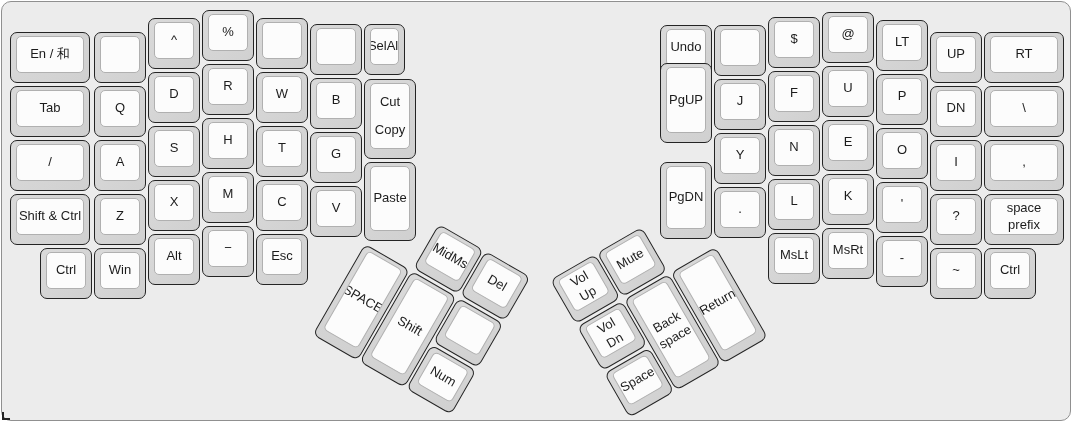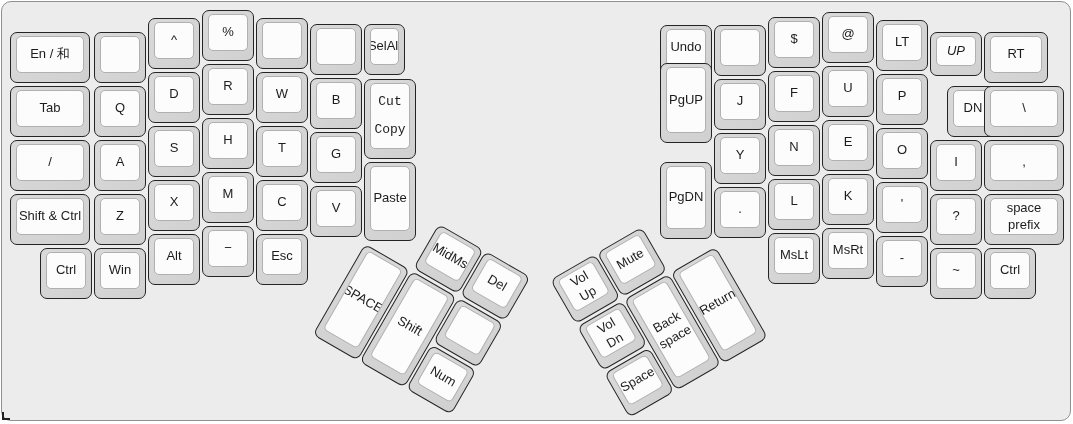--- a/index.html
+++ b/index.html
@@ -36,21 +36,21 @@
     justify-content: center;
     overflow: hidden;
   }
   .label {
     font-size: 13px;
     color: var(--label-color, #1c1c1c);
     white-space: pre-line;
     text-align: center;
     line-height: 1.25em;
   }
-  .spread .label { line-height: 2.15em; font-family: Liberation Mono, monospace; }
+  .spread .label { line-height: 2.15em; }
   .corner-mark {
     position: absolute;
     left: 0; bottom: 0;
     width: 6px; height: 6px;
     border-left: 2px solid #222;
     border-bottom: 2px solid #222;
   }
 </style>
 </head>
 <body>
@@ -323,46 +323,46 @@
       <div class="key" style="left: 874px; top: 180px; width: 52px; height: 51px;">
         <div class="cap">
           <span class="label">'</span>
         </div>
       </div>
       <div class="key" style="left: 874px; top: 234px; width: 52px; height: 51px;">
         <div class="cap">
           <span class="label">-</span>
         </div>
       </div>
-      <div class="key" style="left: 928px; top: 30px; width: 52px; height: 44px; font-style: italic;">
+      <div class="key" style="left: 928px; top: 30px; width: 52px; height: 51px;">
         <div class="cap">
           <span class="label">UP</span>
         </div>
       </div>
-      <div class="key" style="left: 928px; top: 84px; width: 52px; height: 51px; margin-left: 17px;">
+      <div class="key" style="left: 928px; top: 84px; width: 52px; height: 51px;">
         <div class="cap">
           <span class="label">DN</span>
         </div>
       </div>
       <div class="key" style="left: 928px; top: 138px; width: 52px; height: 51px;">
         <div class="cap">
           <span class="label">I</span>
         </div>
       </div>
       <div class="key" style="left: 928px; top: 192px; width: 52px; height: 51px;">
         <div class="cap">
           <span class="label">?</span>
         </div>
       </div>
       <div class="key" style="left: 928px; top: 246px; width: 52px; height: 51px;">
         <div class="cap">
           <span class="label">~</span>
         </div>
       </div>
-      <div class="key" style="left: 982px; top: 30px; width: 64px; height: 51px; padding-left: 12px;">
+      <div class="key" style="left: 982px; top: 30px; width: 80px; height: 51px; padding-left: 12px;">
         <div class="cap">
           <span class="label">RT</span>
         </div>
       </div>
       <div class="key" style="left: 982px; top: 84px; width: 80px; height: 51px;">
         <div class="cap">
           <span class="label">\</span>
         </div>
       </div>
       <div class="key" style="left: 982px; top: 138px; width: 80px; height: 51px;">

